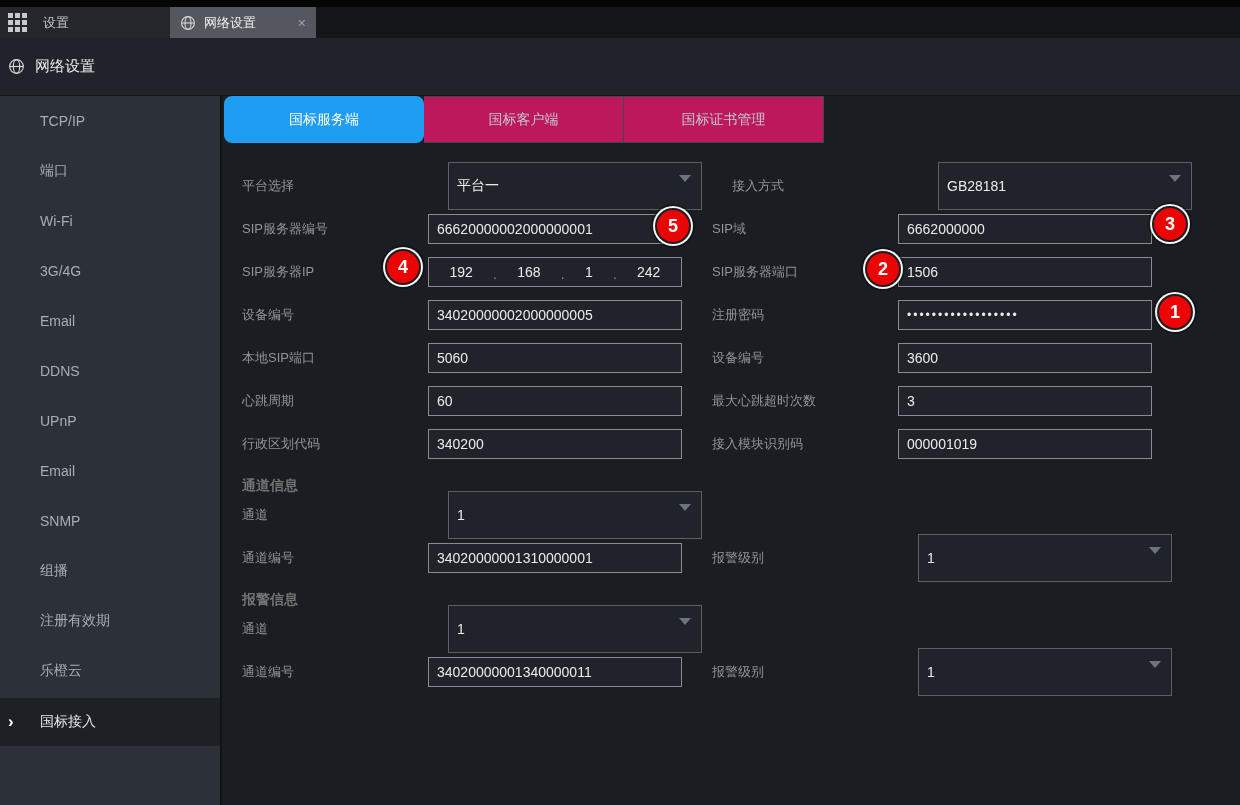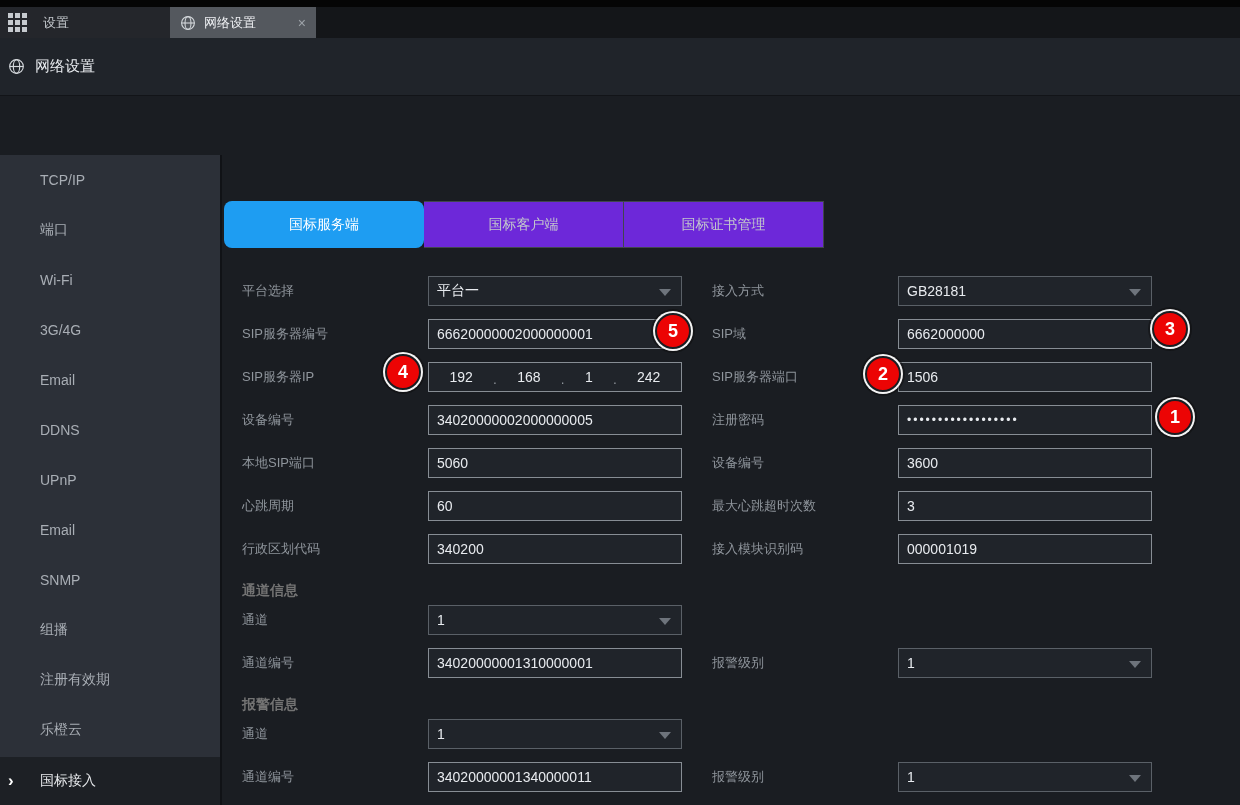--- a/index.html
+++ b/index.html
@@ -19,47 +19,47 @@
   .doc-tab .close { font-size:14px; color:#9ea3a9; margin-left:auto; cursor:pointer; }
   .titlebar-rest { flex:1; background:#141619; }
 
   .globe { flex:0 0 auto; }
 
   
   .page-header { height:58px; background:#20242a; display:flex; align-items:center; padding-left:8px; border-bottom:1px solid #121418; flex:0 0 auto; }
   .page-header .page-title { font-size:15px; color:#e8ebef; margin-left:10px; }
 
   
-  .body { flex:1; display:flex; min-height:0;align-items:flex-end; }
+  .body { flex:1; display:flex; min-height:0; }
 
   .sidebar { width:222px; background:#2c3038; border-right:2px solid #101216; overflow:hidden; flex:0 0 auto; }
   .side-item { height:50px; display:flex; align-items:center; padding-left:40px; font-size:14px; color:#a9aeb5; cursor:pointer; position:relative; }
   .side-item.active { background:#1d2025; color:#e8eaed; height:48px; margin-top:2px; }
   .side-item.active .chev { position:absolute; left:8px; top:50%; transform:translateY(-50%); font-size:17px; font-weight:bold; color:#ffffff; }
 
   .content { flex:1; background:#1a1d22; position:relative; padding:0 0 0 2px; overflow:hidden; }
 
   
   .tabs { display:flex; margin-top:0; }
-  .tab { width:200px; height:47px; display:flex; align-items:center; justify-content:center; font-size:14px; color:#c3c7cc; background:#6d28d9; border:1px solid #41464d; border-left-width:0; cursor:pointer; }
+  .tab { width:200px; height:47px; display:flex; align-items:center; justify-content:center; font-size:14px; color:#c3c7cc; background:#be185d; border:1px solid #41464d; border-left-width:0; cursor:pointer; }
   .tab:first-child { border-left-width:1px;border-radius:8px; }
   .tab.active { background:#1e9df2; color:#ffffff; border:none; }
 
   
   .form { position:relative; margin:28px 0 0 18px; width:960px; }
   .form-row { display:flex; align-items:center; height:30px; margin-bottom:13px; }
   .f-label { width:186px; font-size:13px; color:#8f959c; flex:0 0 auto; }
   .f-label.right { width:186px; }
   .f-field { width:254px; flex:0 0 auto; }
   .f-gap { width:30px; flex:0 0 auto; }
 
   .tinput { width:254px; height:30px; background:#20242a; border:1px solid #878d94; color:#e8ebef; font-size:14px; font-family:"Liberation Sans","DejaVu Sans",sans-serif; padding:0 8px; outline:none; }
   .tinput.pwd { font-size:12px; letter-spacing:2px; }
 
-  .select { width:254px; height:30px; background:#20242a; border:1px solid #5a6067; display:flex; align-items:center; padding:0 8px; font-size:14px; color:#e8ebef; position:relative; cursor:pointer; }
+  .select { width:254px; height:48px; background:#20242a; border:1px solid #5a6067; display:flex; align-items:center; padding:0 8px; font-size:14px; color:#e8ebef; position:relative; cursor:pointer;margin-left:20px; }
   .select .arrow { position:absolute; right:10px; top:12px; width:0; height:0; border-left:6px solid transparent; border-right:6px solid transparent; border-top:7px solid #6e747c; }
 
   .ip-box { width:254px; height:30px; background:#20242a; border:1px solid #878d94; display:flex; align-items:center; justify-content:space-evenly; font-size:14px; color:#e8ebef; }
   .ip-box .dot { color:#9aa0a7; font-size:12px; transform:translateY(3px); }
 
   .section-title { height:28px; margin-top:12px; display:flex; align-items:center; font-size:14px; font-weight:bold; color:#737373; }
 
   
   .badge { position:absolute; width:36px; height:36px; border-radius:50%; background:#ec0404; border:2px solid #1a1d22; box-shadow:0 0 0 2px #f4f4f4, 0 0 0 4px rgba(10,10,10,0.45); color:#fff; font-size:18px; font-weight:bold; display:flex; align-items:center; justify-content:center; z-index:6; }
   .badge-pos-5 { left:413px; top:37px; }

